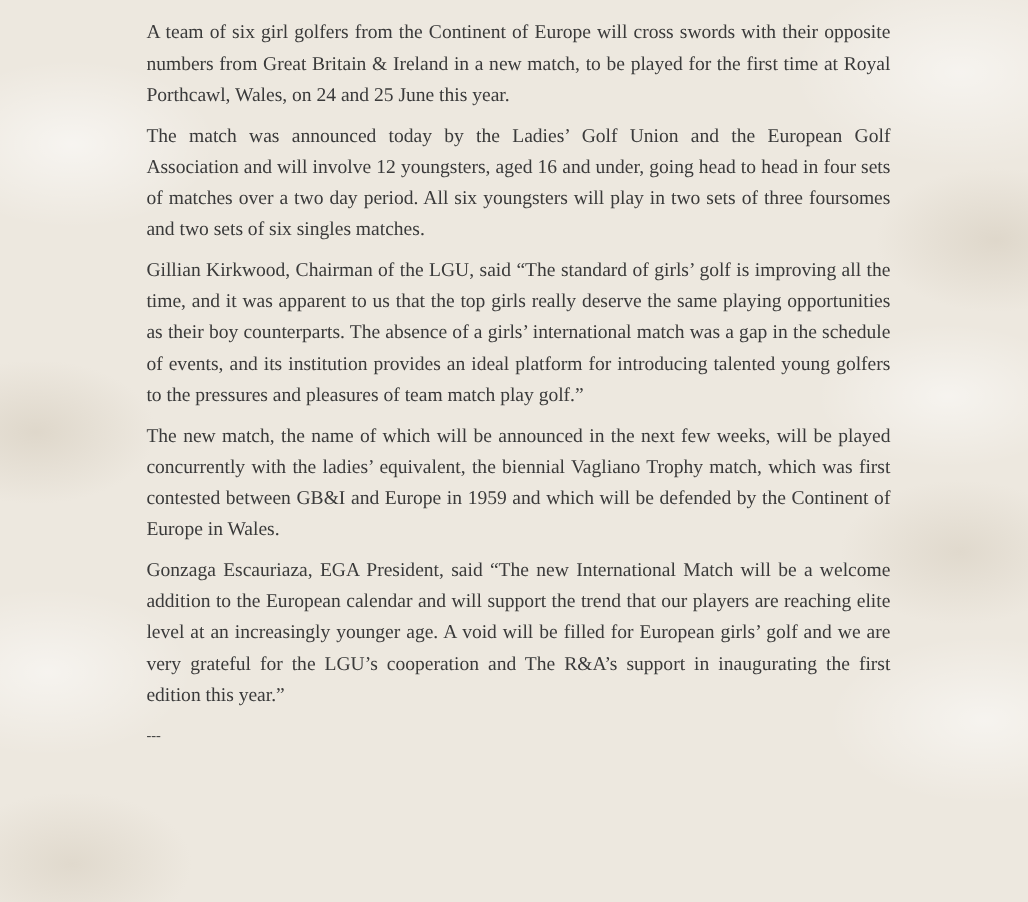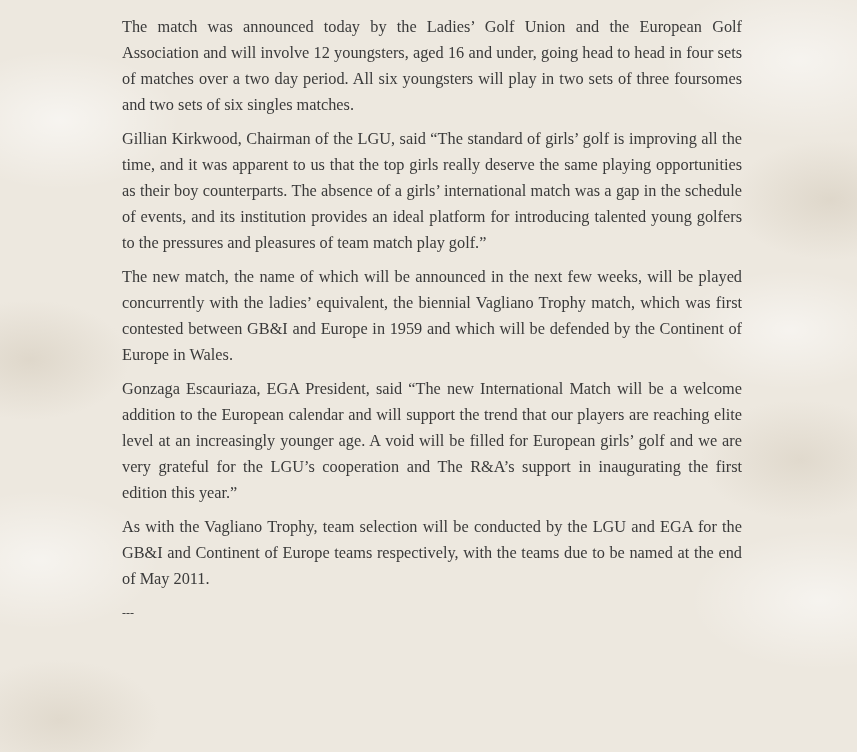--- a/index.html
+++ b/index.html
@@ -23,19 +23,19 @@
     font-family:"Liberation Serif",serif;
     font-size:16.3px;line-height:26px;color:#3a3a3a;
   }
   .content p{margin:0 0 8px 0;text-align:justify;}
   .sep{font-size:12px;line-height:26px;margin-bottom:8px;}
 </style>
 </head>
 <body>
 
 <div class="content">
+  <p>A team of six girl golfers from the Continent of Europe will cross swords with their opposite numbers from Great Britain &amp; Ireland in a new match, to be played for the first time at Royal Porthcawl, Wales, on 24 and 25 June this year.</p>
   <p>The match was announced today by the Ladies’ Golf Union and the European Golf Association and will involve 12 youngsters, aged 16 and under, going head to head in four sets of matches over a two day period. All six youngsters will play in two sets of three foursomes and two sets of six singles matches.</p>
   <p>Gillian Kirkwood, Chairman of the LGU, said “The standard of girls’ golf is improving all the time, and it was apparent to us that the top girls really deserve the same playing opportunities as their boy counterparts. The absence of a girls’ international match was a gap in the schedule of events, and its institution provides an ideal platform for introducing talented young golfers to the pressures and pleasures of team match play golf.”</p>
   <p>The new match, the name of which will be announced in the next few weeks, will be played concurrently with the ladies’ equivalent, the biennial Vagliano Trophy match, which was first contested between GB&amp;I and Europe in 1959 and which will be defended by the Continent of Europe in Wales.</p>
   <p>Gonzaga Escauriaza, EGA President, said “The new International Match will be a welcome addition to the European calendar and will support the trend that our players are reaching elite level at an increasingly younger age. A void will be filled for European girls’ golf and we are very grateful for the LGU’s cooperation and The R&amp;A’s support in inaugurating the first edition this year.”</p>
-  <p>As with the Vagliano Trophy, team selection will be conducted by the LGU and EGA for the GB&amp;I and Continent of Europe teams respectively, with the teams due to be named at the end of May 2011.</p>
   <div class="sep">---</div>
 </div>
 
 </body></html>

